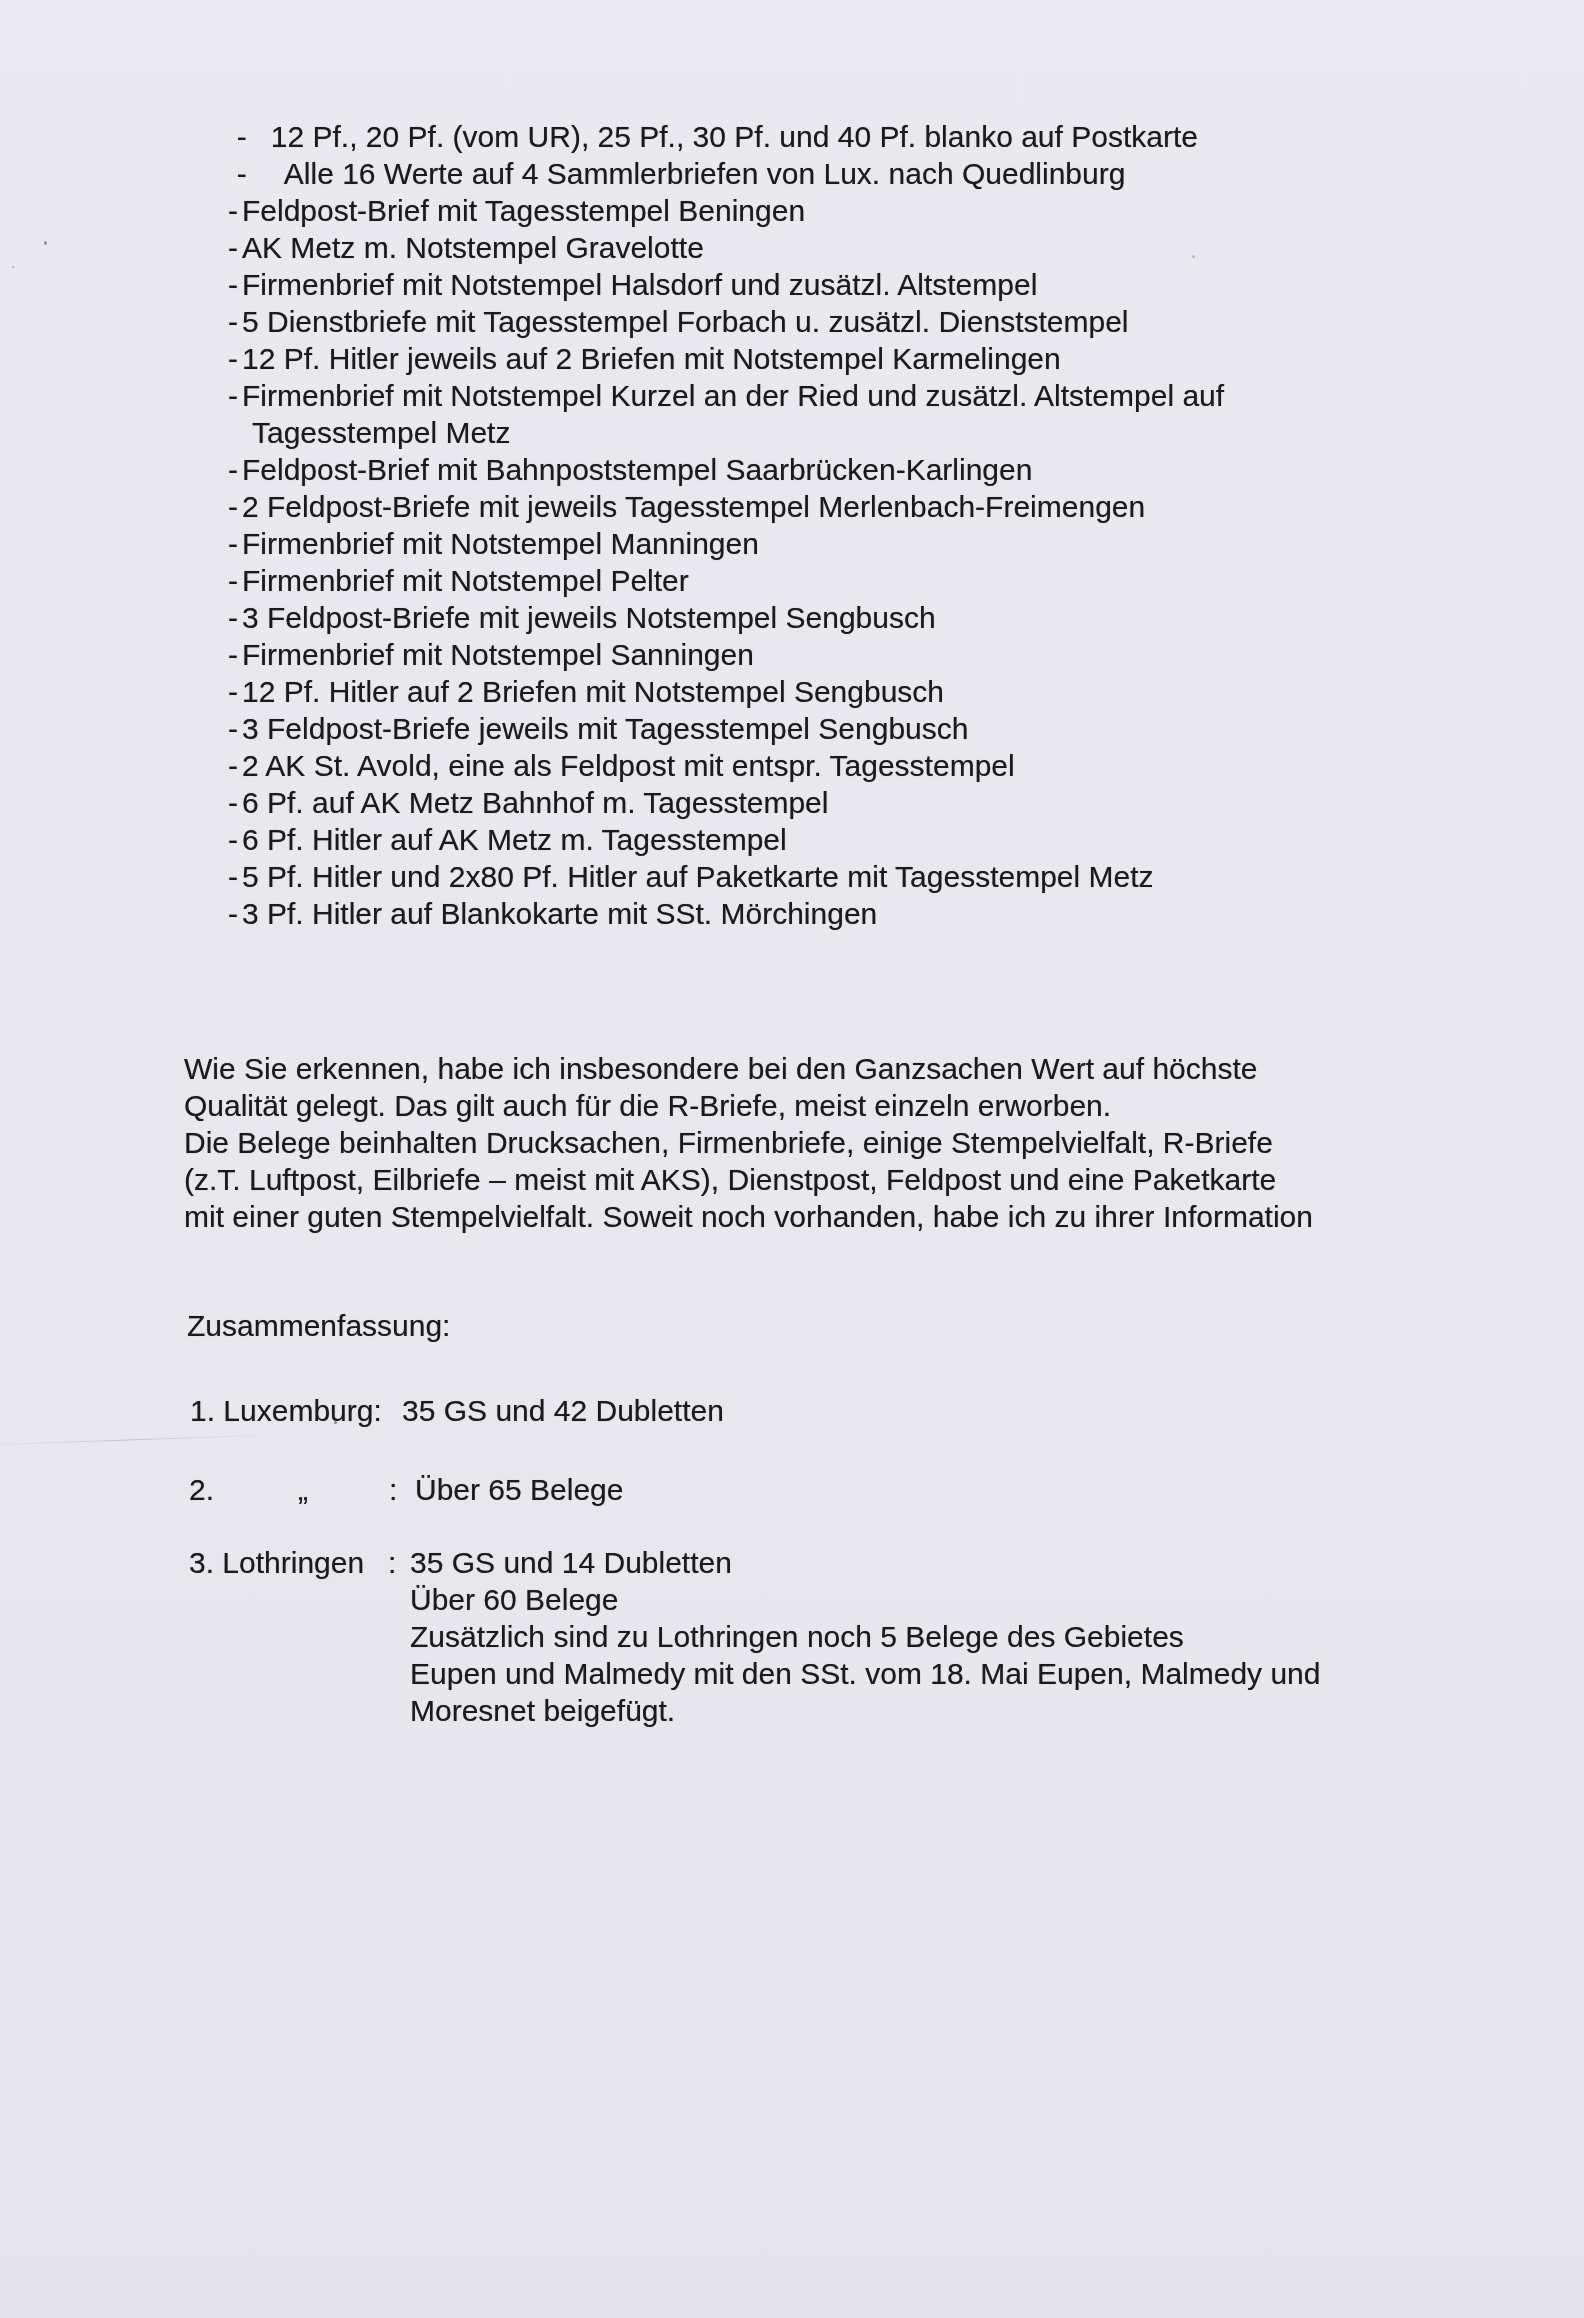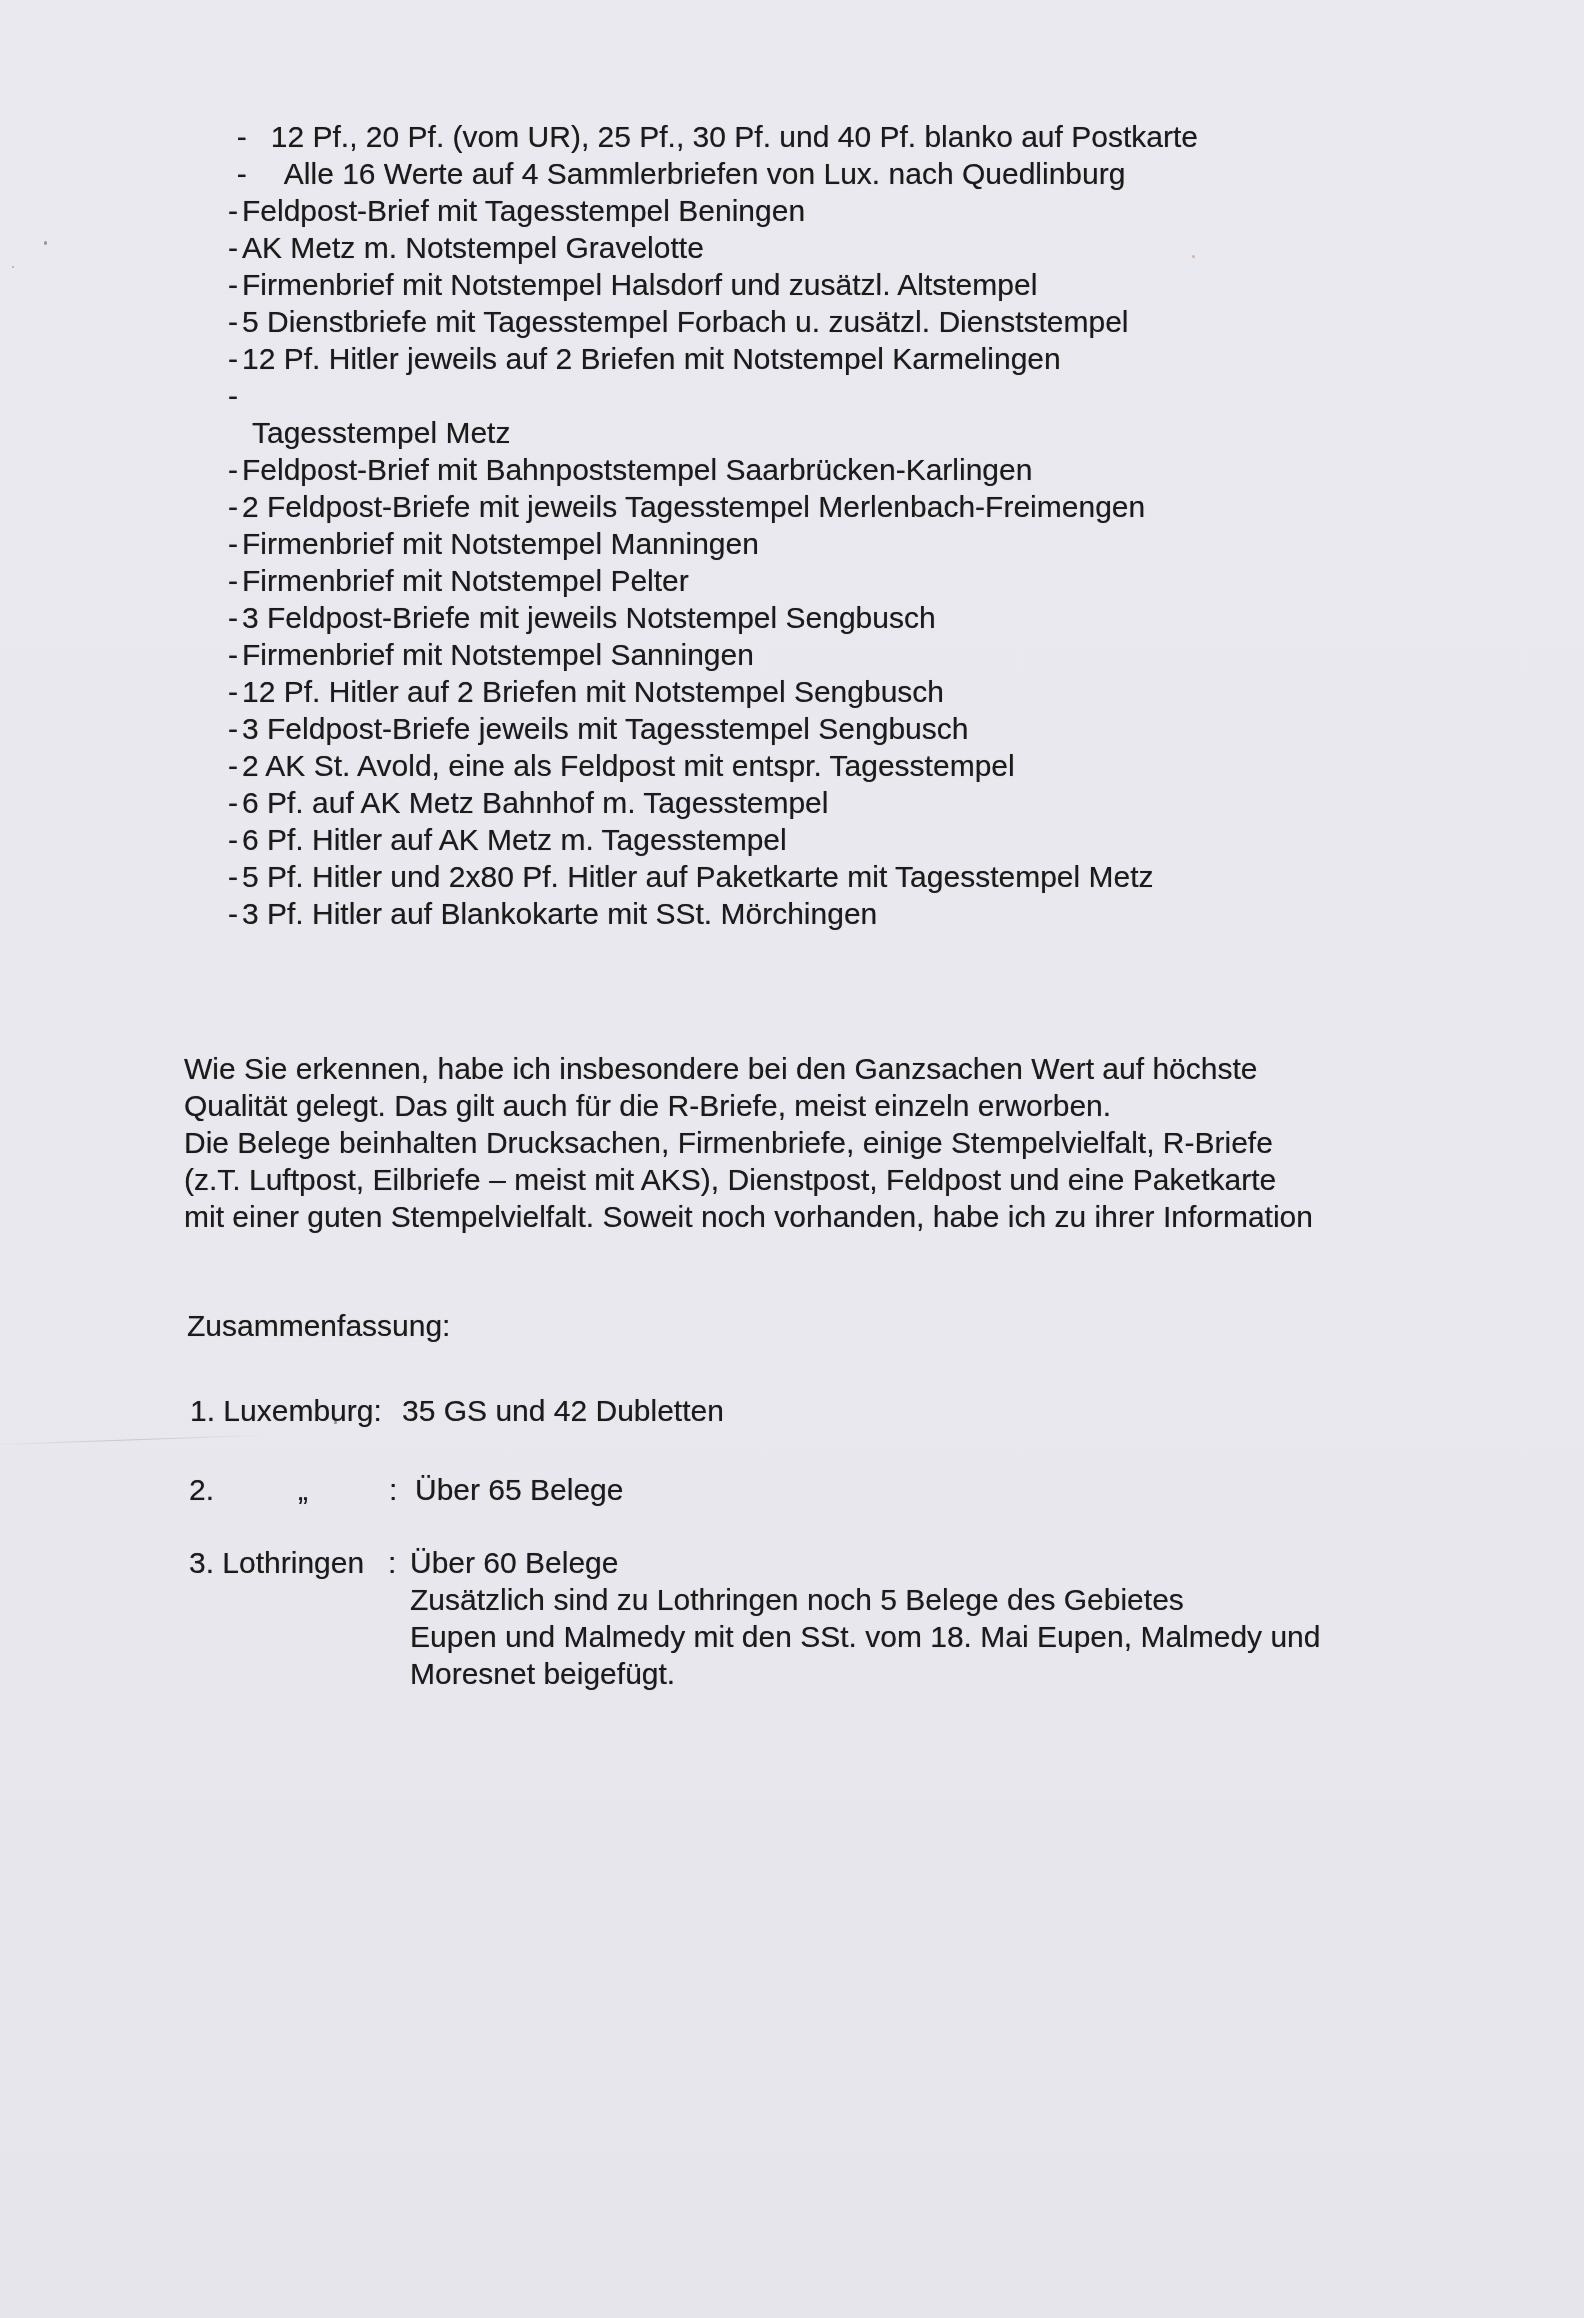--- a/index.html
+++ b/index.html
@@ -85,21 +85,21 @@
 
   <div class="row">
     <span class="marker">-</span><span class="txt">5 Dienstbriefe mit Tagesstempel Forbach u. zusätzl. Dienststempel</span>
   </div>
 
   <div class="row">
     <span class="marker">-</span><span class="txt">12 Pf. Hitler jeweils auf 2 Briefen mit Notstempel Karmelingen</span>
   </div>
 
   <div class="row">
-    <span class="marker">-</span>
+    <span class="marker">-</span><span class="txt">Firmenbrief mit Notstempel Kurzel an der Ried und zusätzl. Altstempel auf</span>
   </div>
 
   <div class="row cont">
     <span class="marker"></span><span class="txt">Tagesstempel Metz</span>
   </div>
 
   <div class="row">
     <span class="marker">-</span><span class="txt">Feldpost-Brief mit Bahnpoststempel Saarbrücken-Karlingen</span>
   </div>
 
@@ -176,20 +176,21 @@
     <span class="abs" style="left:189px">2.</span>
     <span class="abs" style="left:298px">„</span>
     <span class="abs" style="left:389px">:</span>
     <span class="abs" style="left:415px">Über 65 Belege</span>
   </div>
 
   <div class="sumrow" style="top:1533px; height:185px">
     <span class="abs" style="left:189px">3. Lothringen</span>
     <span class="abs" style="left:388px">:</span>
     <div class="ablock" style="left:410px">
+  <div class="tline">35 GS und 14 Dubletten</div>
 
   <div class="tline">Über 60 Belege</div>
 
   <div class="tline">Zusätzlich sind zu Lothringen noch 5 Belege des Gebietes</div>
 
   <div class="tline">Eupen und Malmedy mit den SSt. vom 18. Mai Eupen, Malmedy und</div>
 
   <div class="tline">Moresnet beigefügt.</div>
 </div>
   </div>

